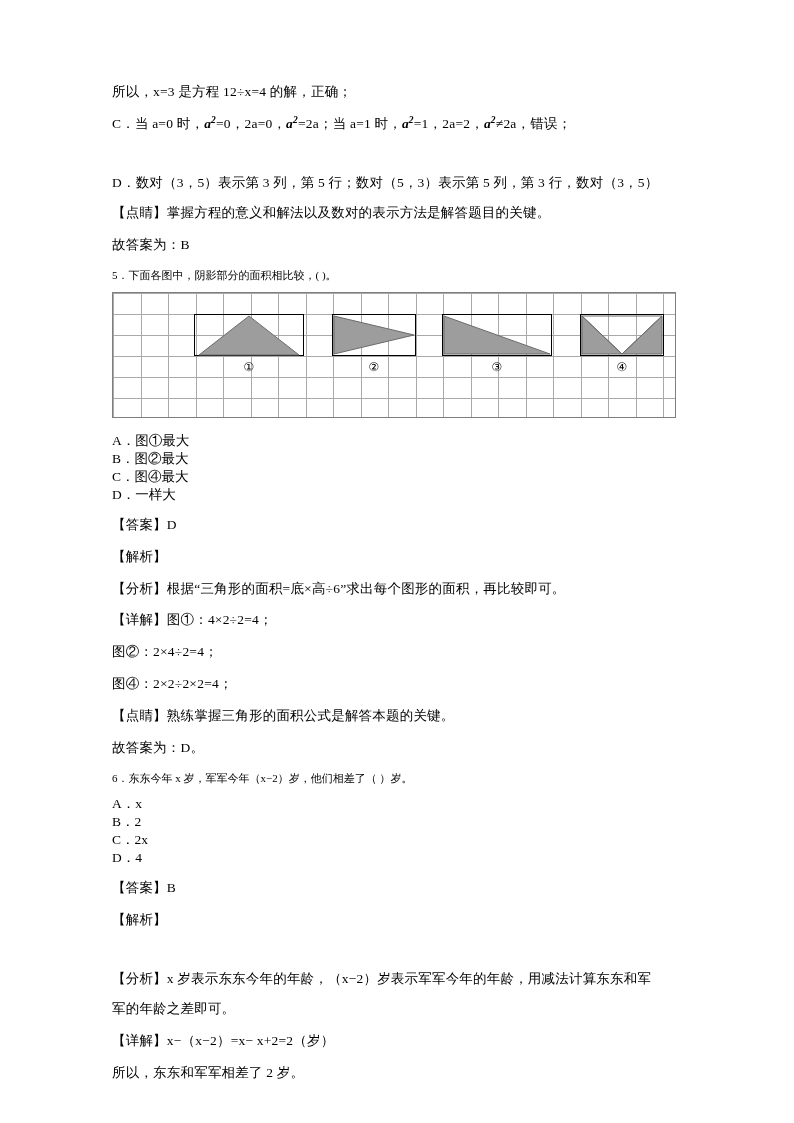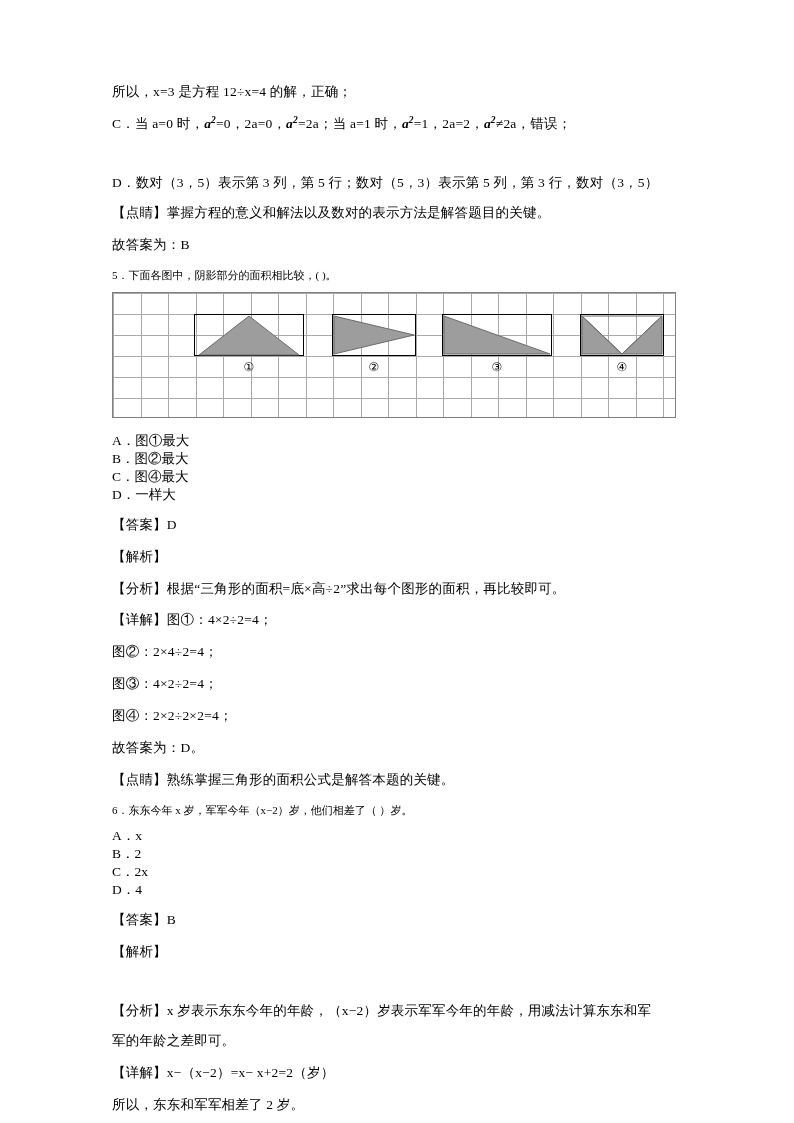--- a/index.html
+++ b/index.html
@@ -159,27 +159,26 @@
 
     <div class="options">
       <span class="opt">A．图①最大</span>
       <span class="opt">B．图②最大</span>
       <span class="opt">C．图④最大</span>
       <span class="opt">D．一样大</span>
     </div>
 
     <p class="line">【答案】D</p>
     <p class="line">【解析】</p>
-    <p class="line">【分析】根据“三角形的面积=底×高÷2”求出每个图形的面积，再比较即可。</p>
+    <p class="line">【分析】根据“三角形的面积=底×高÷6”求出每个图形的面积，再比较即可。</p>
     <p class="line">【详解】图①：4×2÷2=4；</p>
     <p class="line">图②：2×4÷2=4；</p>
-    <p class="line">图③：4×2÷2=4；</p>
     <p class="line">图④：2×2÷2×2=4；</p>
+    <p class="line">【点睛】熟练掌握三角形的面积公式是解答本题的关键。</p>
     <p class="line">故答案为：D。</p>
-    <p class="line">【点睛】熟练掌握三角形的面积公式是解答本题的关键。</p>
 
     <p class="q-head">6．东东今年 x 岁，军军今年（x−2）岁，他们相差了（        ）岁。</p>
 
     <div class="options q6">
       <span class="opt">A．x</span>
       <span class="opt">B．2</span>
       <span class="opt">C．2x</span>
       <span class="opt">D．4</span>
     </div>
 

